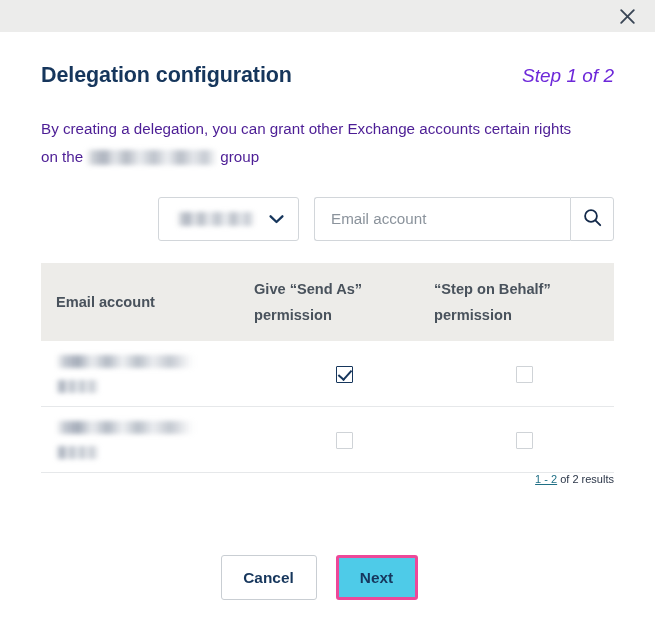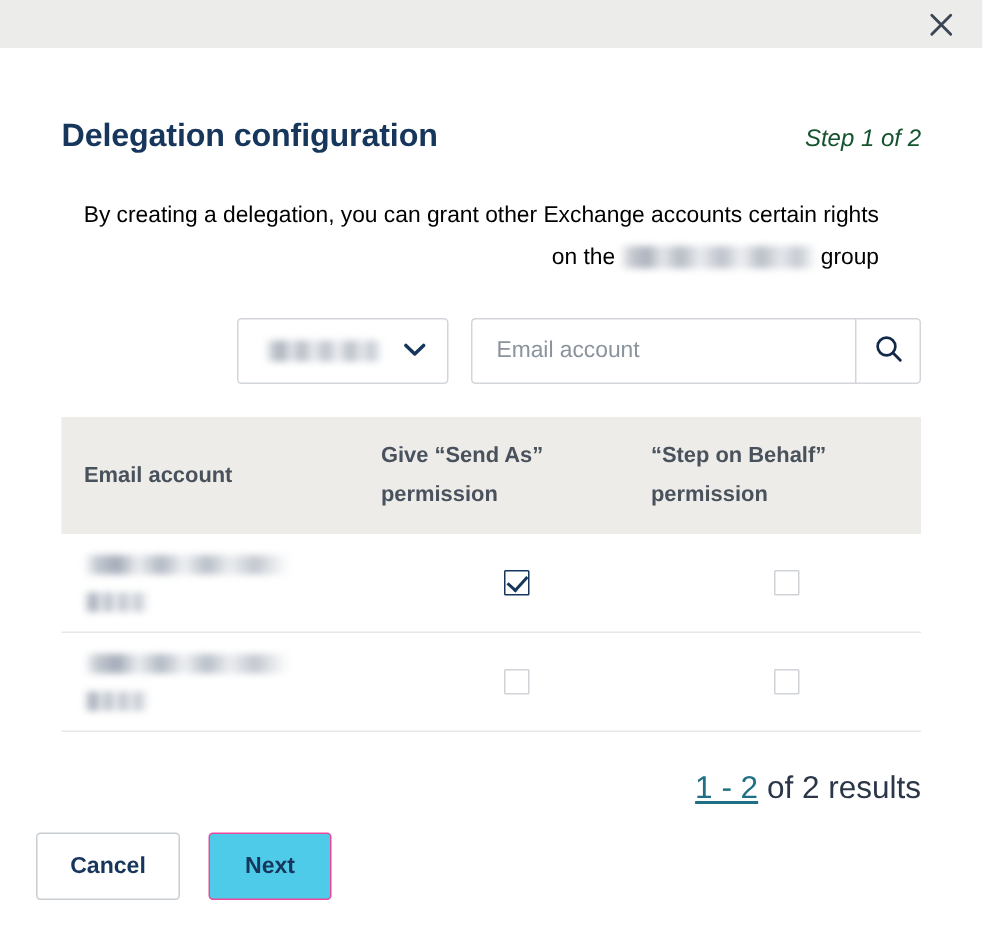--- a/index.html
+++ b/index.html
@@ -46,53 +46,52 @@
     cursor: pointer;
     background: transparent;
     border: 0;
     font-family: "Liberation Sans", sans-serif;
   }
   .close-btn svg { display: block; }
 
   
   .dialog-body {
     flex: 1 1 auto;
-    padding: 15px 41px;
+    padding: 0 41px;
     position: relative;
   }
 
   .header-row {
     display: flex;
     align-items: baseline;
     justify-content: space-between;
     padding-top: 31px;
   }
 
   .dialog-title {
     font-size: 21.5px;
     font-weight: bold;
     color: #16365c;
     letter-spacing: -0.1px;
     line-height: 1.2;
   }
 
   .step-indicator {
-    font-size: 16px;
+    font-size: 19px;
     font-style: italic;
-    color: #14532d;
+    color: #6d28d9;
     white-space: nowrap;
   }
 
   .description {
     margin-top: 26px;
     font-size: 15.2px;
     line-height: 28px;
-    color: #000000;
+    color: #4c1d95;
     max-width: 545px;
-    text-align: right;
   }
 
   .redacted {
     display: inline-block;
     vertical-align: -3px;
     border-radius: 2px;
     background:
       linear-gradient(90deg,
         rgba(152,160,172,0.00) 0%,
         rgba(152,160,172,0.50) 5%,
@@ -256,40 +255,39 @@
     top: 0px;
     width: 6px;
     height: 11px;
     border: solid #16365c;
     border-width: 0 2.6px 2.6px 0;
     transform: rotate(42deg);
   }
 
   
   .pagination {
-    margin-top: 26px;
     width: 573px;
     text-align: right;
-    font-size: 21px;
+    font-size: 11px;
     color: #2b3648;
   }
   .page-link {
     color: #1f6f85;
     text-decoration: underline;
     cursor: pointer;
   }
 
   
   .footer {
     position: absolute;
     left: 24px;
     right: 41px;
     bottom: 27px;
     display: flex;
-    justify-content: flex-start;
+    justify-content: center;
     gap: 19px;
   }
 
   .btn {
     font-family: "Liberation Sans", sans-serif;
     font-size: 15.4px;
     font-weight: bold;
     color: #16365c;
     border-radius: 3px;
     cursor: pointer;
@@ -299,21 +297,21 @@
     align-items: center;
     justify-content: center;
   }
   .btn-cancel {
     background: #ffffff;
     border: 1px solid #c9ced3;
     min-width: 96px;
   }
   .btn-next {
     background: #4ecbe8;
-    border: 1px solid #ec4899;
+    border: 3px solid #ec4899;
     min-width: 82px;
   }
 </style>
 </head>
 <body>
 
 <div class="modal">
 
   <div class="titlebar">
     <button class="close-btn">

